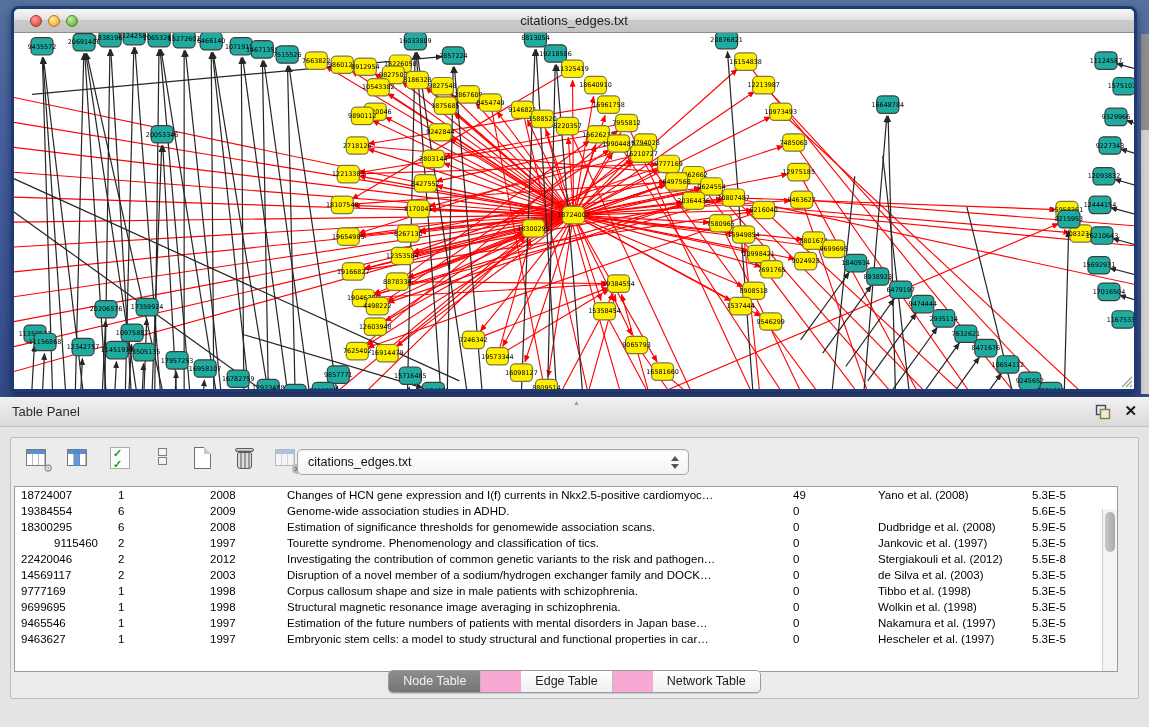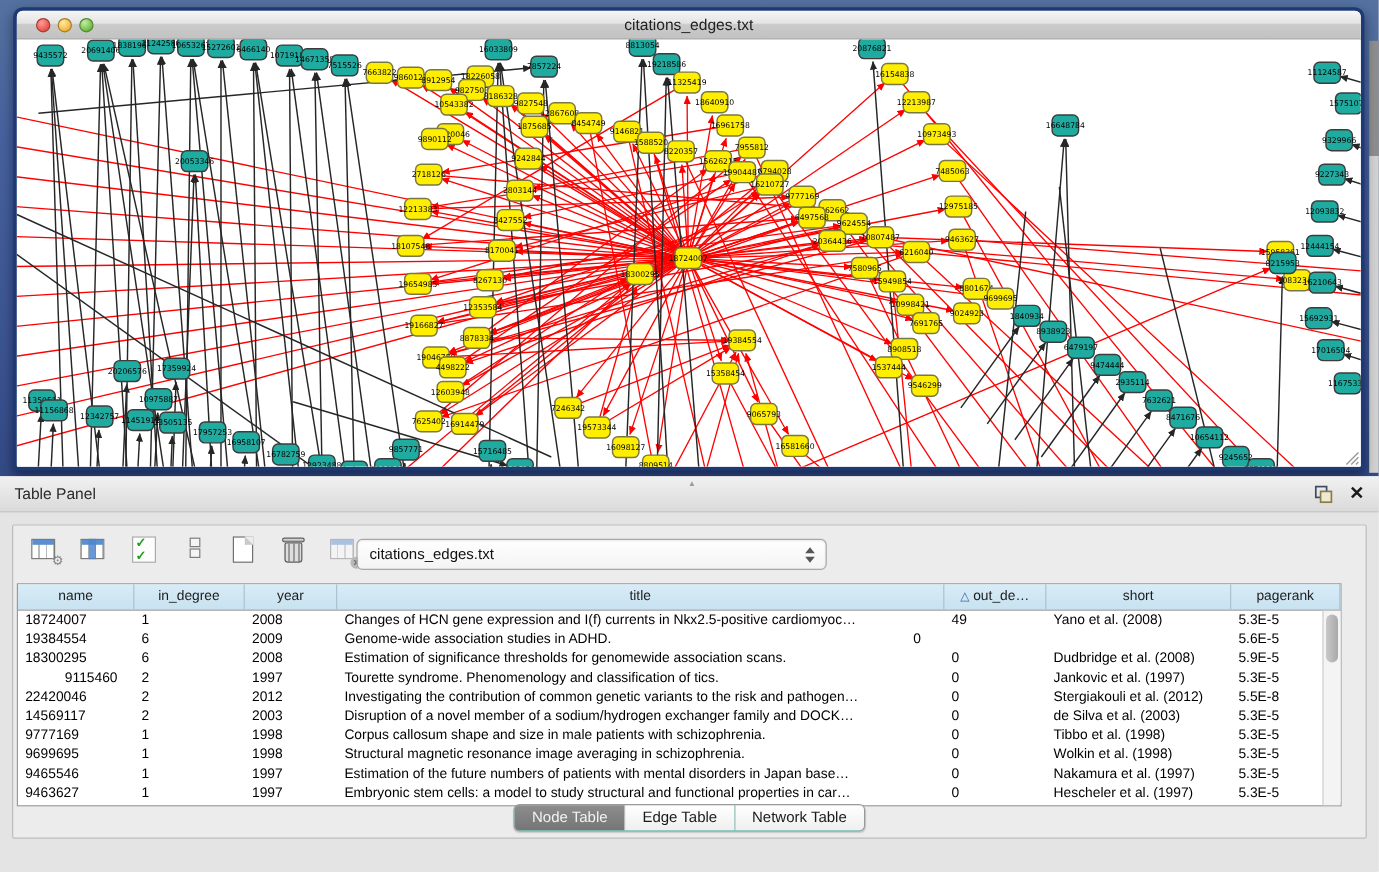--- a/index.html
+++ b/index.html
@@ -59,21 +59,21 @@
   .th .sort { color:#3a6ea5; font-size:10px; margin-right:3px; }
   .tbody { position:relative; }
   .tr { display:flex; height:16px; background:#fff; }
   .td { font-size:11.5px; color:#000; line-height:16px; padding-left:6px;
     overflow:hidden; white-space:nowrap; }
   .scrollbar { position:absolute; right:0; top:22px; bottom:0; width:15px; background:#f4f4f4; border-left:1px solid #d0d0d0; }
   .thumb { position:absolute; left:2px; top:3px; width:10px; height:40px; background:linear-gradient(90deg,#c9c9c9,#a9a9a9); border-radius:6px; }
 
   .tabbar { position:absolute; left:0; right:0; bottom:5px; text-align:center; }
   .tabs { display:inline-flex; border:1px solid #9a9a9a; border-radius:5px; overflow:hidden;
-    background:#5eead4; box-shadow:0 1px 1px rgba(0,0,0,.15); }
+    background:#f9a8d4; box-shadow:0 1px 1px rgba(0,0,0,.15);gap:40px; }
   .tab { padding:2px 14px; font-size:12.5px; height:21px; line-height:17px; color:#1a1a1a;
     background:linear-gradient(180deg,#ffffff,#efefef); border-right:1px solid #b9b9b9; }
   .tab:last-child { border-right:none; }
   .tab.sel { background:linear-gradient(180deg,#8d8d8d,#757575); color:#f2f2f2; }
 
   .statusbar { position:absolute; left:0; bottom:0; width:100%; height:27px; background:#e2e2e2;
     border-top:1px solid #c6c6c6; }
   .mem { position:absolute; right:40px; top:7px; font-size:11.5px; color:#222; }
   .memdot { position:absolute; right:16px; top:6px; width:14px; height:14px; border-radius:50%;
     background:radial-gradient(circle at 35% 30%,#9fe69f,#3dbb45 65%,#2a9132); border:1px solid #6f6f6f; }
@@ -667,47 +667,38 @@
         <div class="combo">
           <span class="combo-text">citations_edges.txt</span>
           <span class="stepper">
               <i class="up"></i>
               <i class="dn"></i>
             </span>
         </div>
       </div>
 
       <div class="tablewrap">
-        <div class="thead" id="thead">
-            <div class="th" style="width: 97px;"><span>name</span></div>
-            <div class="th" style="width: 92px;"><span>in_degree</span></div>
-            <div class="th" style="width: 77px;"><span>year</span></div>
-            <div class="th" style="flex: 1 1 0%;"><span>title</span></div>
-            <div class="th" style="width: 85px;"><span class="sort">△</span><span>out_de…</span></div>
-            <div class="th" style="width: 154px;"><span>short</span></div>
-            <div class="th" style="width: 91px;"><span>pagerank</span></div>
-          </div>
         <div class="tbody" id="tbody">
             <div class="tr">
               <div class="td" style="width: 97px;">18724007</div>
               <div class="td" style="width: 92px;">1</div>
               <div class="td" style="width: 77px;">2008</div>
               <div class="td" style="flex: 1 1 0%;">Changes of HCN gene expression and I(f) currents in Nkx2.5-positive cardiomyoc…</div>
               <div class="td" style="width: 85px;">49</div>
               <div class="td" style="width: 154px;">Yano et al. (2008)</div>
               <div class="td" style="width: 91px;">5.3E-5</div>
             </div>
             <div class="tr">
               <div class="td" style="width: 97px;">19384554</div>
               <div class="td" style="width: 92px;">6</div>
               <div class="td" style="width: 77px;">2009</div>
               <div class="td" style="flex: 1 1 0%;">Genome-wide association studies in ADHD.</div>
               <div class="td" style="width: 85px;">0</div>
               <div class="td" style="width: 154px; margin-top: 36px;">Franke et al. (2009)</div>
-              <div class="td" style="width: 91px; margin-left: 32px;">5.6E-5</div>
+              <div class="td" style="width: 91px;">5.6E-5</div>
             </div>
             <div class="tr">
               <div class="td" style="width: 97px;">18300295</div>
               <div class="td" style="width: 92px;">6</div>
               <div class="td" style="width: 77px;">2008</div>
               <div class="td" style="flex: 1 1 0%;">Estimation of significance thresholds for genomewide association scans.</div>
               <div class="td" style="width: 85px;">0</div>
               <div class="td" style="width: 154px;">Dudbridge et al. (2008)</div>
               <div class="td" style="width: 91px;">5.9E-5</div>
             </div>

